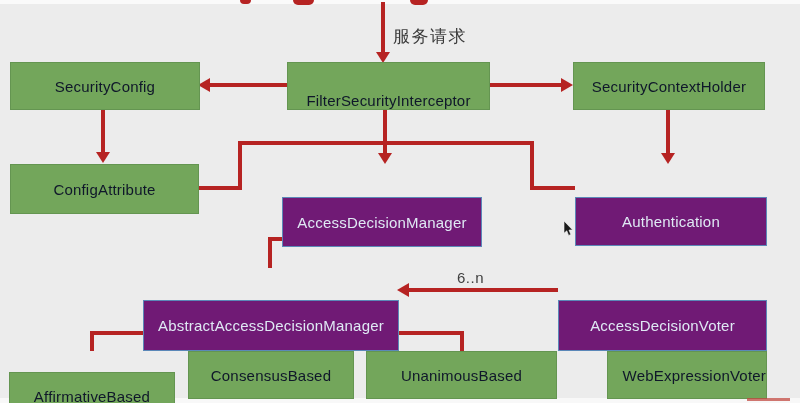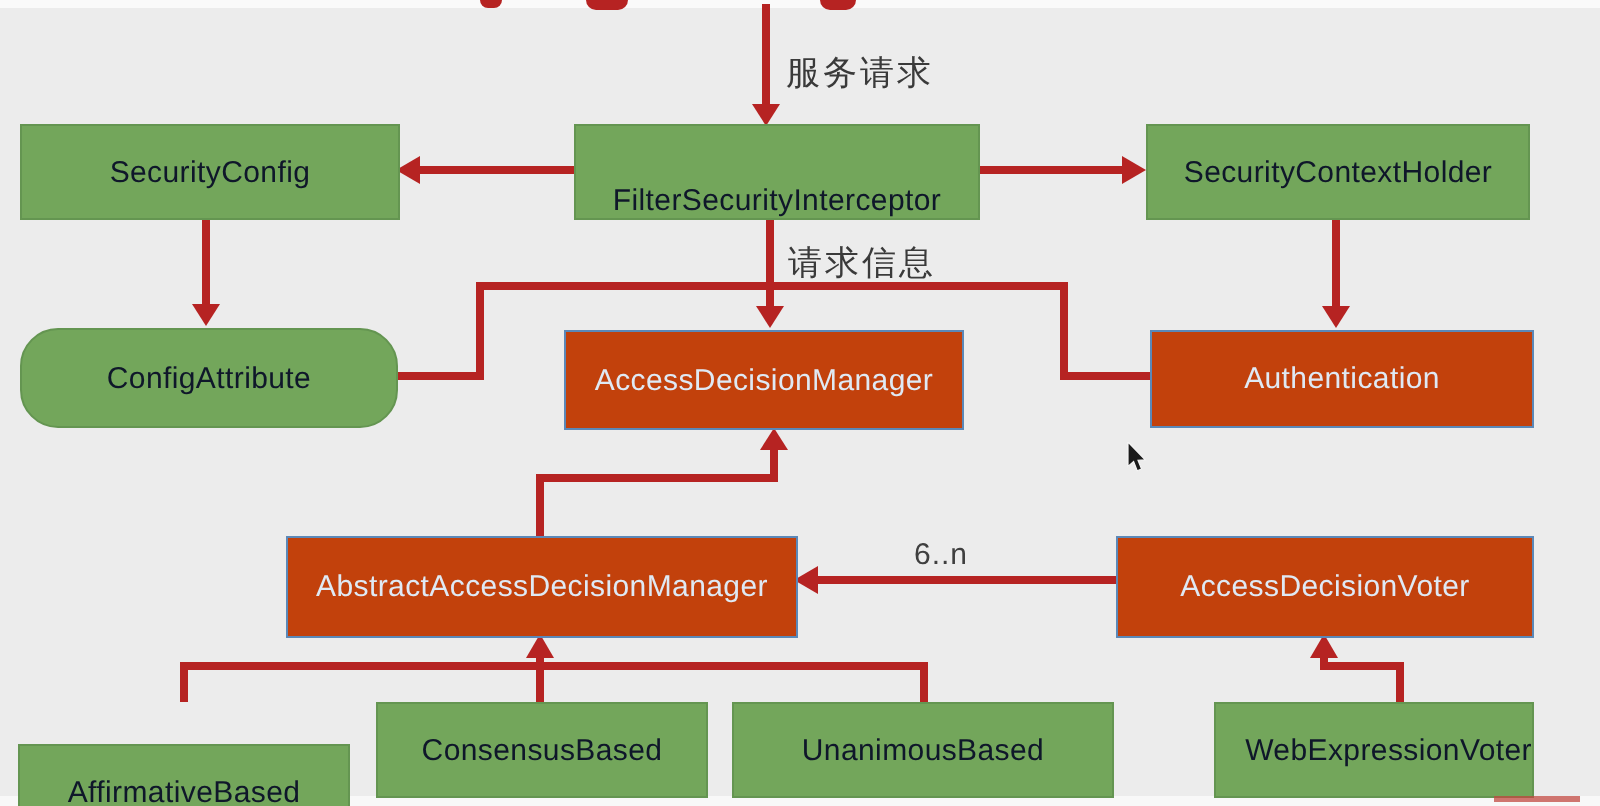--- a/index.html
+++ b/index.html
@@ -11,21 +11,21 @@
   .strip{position:absolute;left:0;width:800px;background:#fafafa;z-index:1;}
   .strip.top{top:0;height:4px;}
   .strip.bottom{bottom:0;height:5px;background:#f8f8f8;}
   .title-stroke{position:absolute;background:#b62322;z-index:2;}
   .connectors{position:absolute;left:0;top:0;z-index:3;pointer-events:none;}
   .node{
     position:absolute;z-index:4;display:flex;align-items:center;justify-content:center;
     font-size:15px;letter-spacing:.2px;text-align:center;
   }
   .node.green{background:#73a65b;border:1px solid #649551;color:#0f172a;}
-  .node.blue{background:#c2410c;border:1px solid #5b88b8;color:#dfe9f4;}
+  .node.blue{background:#701a75;border:1px solid #5b88b8;color:#dfe9f4;margin-top:32px;}
   .edge-label{
     position:absolute;z-index:5;color:#3a3a3a;font-size:17px;letter-spacing:1.5px;
     white-space:nowrap;
   }
   .edge-label.small{font-size:15px;letter-spacing:.5px;color:#3f3f3f;}
   .cursor{position:absolute;z-index:6;}
   .smudge{position:absolute;background:#c24a42;opacity:.75;z-index:5;}
 </style>
 </head>
 <body>
@@ -73,21 +73,21 @@
   <div class="node green" style="left:10px;top:62px;width:188px;height:46px;">
     <span>SecurityConfig</span>
   </div>
   <div class="node green" style="left:287px;top:62px;width:201px;height:46px;align-items:flex-end;">
     <span>FilterSecurityInterceptor</span>
   </div>
   <div class="node green" style="left:573px;top:62px;width:190px;height:46px;">
     <span>SecurityContextHolder</span>
   </div>
 
-  <div class="node green" style="left:10px;top:164px;width:187px;height:48px;border-radius:19px;">
+  <div class="node green" style="left:10px;top:164px;width:187px;height:48px;">
     <span>ConfigAttribute</span>
   </div>
   <div class="node blue" style="left:282px;top:165px;width:198px;height:48px;">
     <span>AccessDecisionManager</span>
   </div>
   <div class="node blue" style="left:575px;top:165px;width:190px;height:47px;">
     <span>Authentication</span>
   </div>
 
   <div class="node blue" style="left:143px;top:268px;width:254px;height:49px;">
@@ -104,21 +104,20 @@
     <span>ConsensusBased</span>
   </div>
   <div class="node green" style="left:366px;top:351px;width:189px;height:46px;">
     <span>UnanimousBased</span>
   </div>
   <div class="node green" style="left:607px;top:351px;width:158px;height:46px;justify-content:flex-end;">
     <span>WebExpressionVoter</span>
   </div>
 
   <div class="edge-label" style="left:393px;top:25px;">服务请求</div>
-  <div class="edge-label" style="left:394px;top:120px;">请求信息</div>
   <div class="edge-label small" style="left:457px;top:269px;">6..n</div>
 
   <svg class="cursor" style="left:562px;top:221px;" width="14" height="16" viewBox="0 0 14 16">
     <path d="M2,0 L2,12.2 L4.8,9.8 L6.6,14.4 L8.8,13.5 L7,9.1 L10.6,8.9 Z" fill="#1b1b1b" stroke="#f5f5f5" stroke-width="0.6"></path>
   </svg>
 
   <div class="smudge" style="left:747px;top:398px;width:43px;height:3px;"></div>
 
 </div>
 

